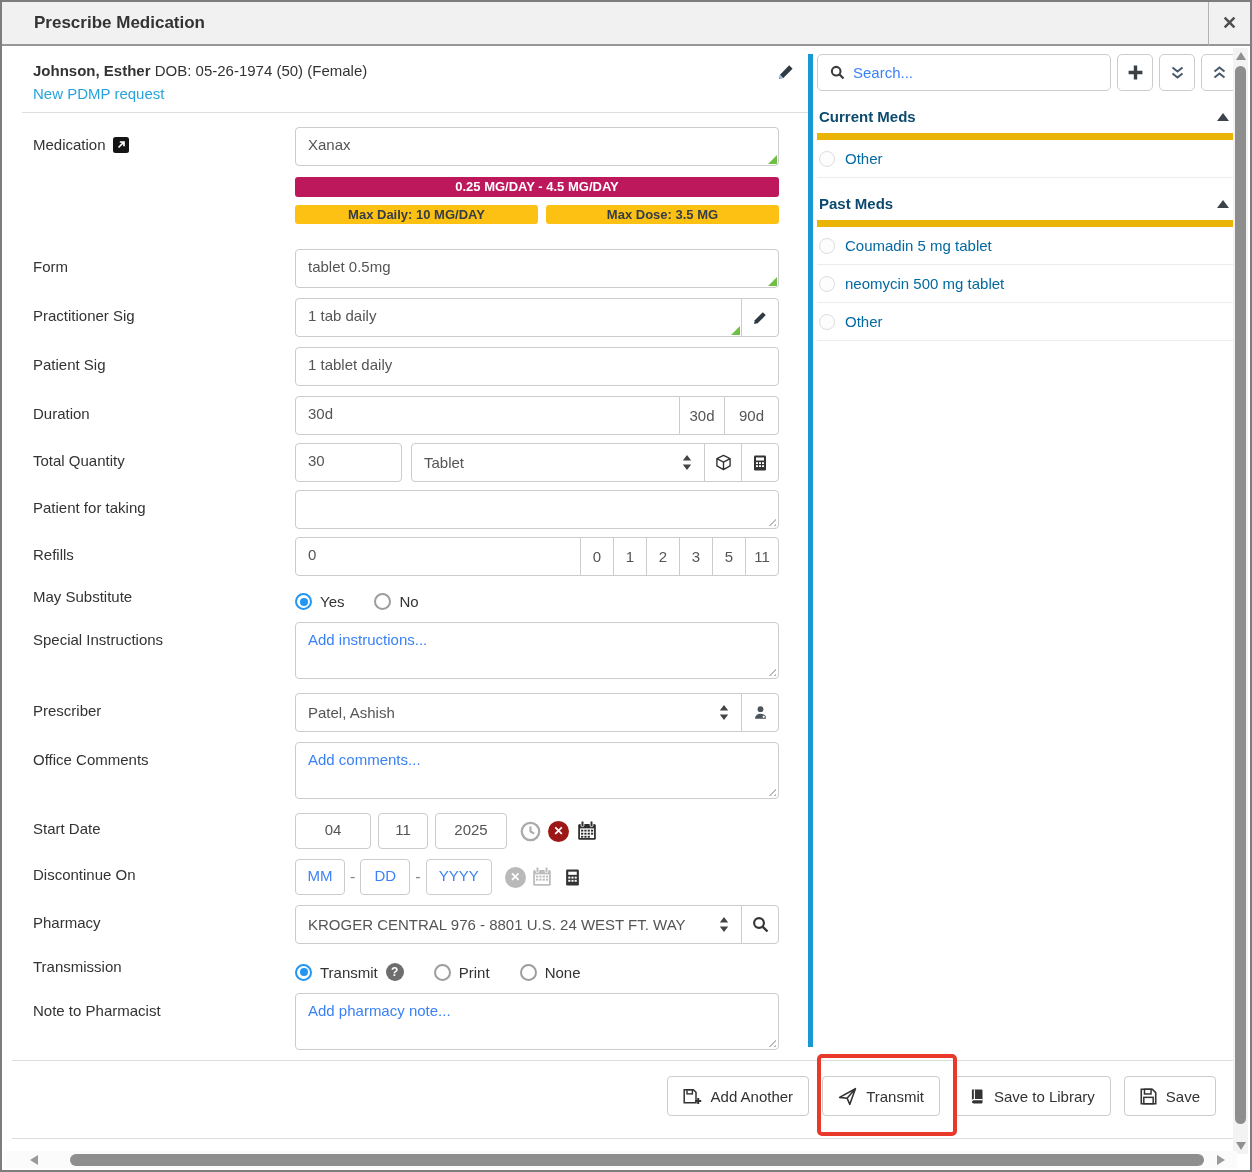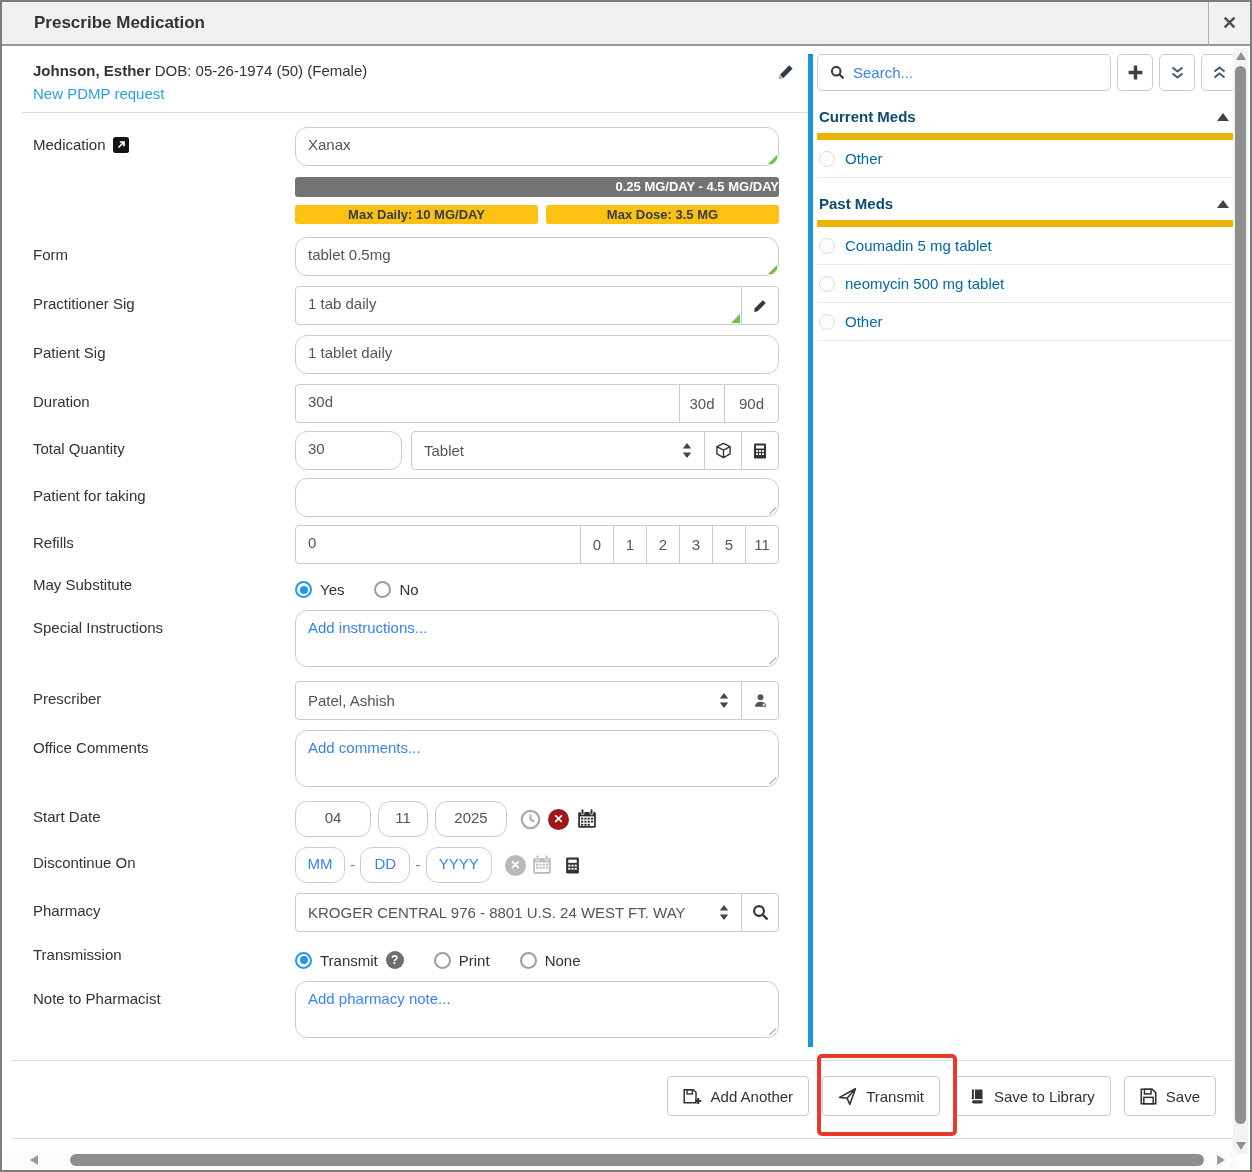--- a/index.html
+++ b/index.html
@@ -24,26 +24,26 @@
   
   .form-pane { position:absolute; left:10px; top:46px; width:796px; padding:12px 0 0 21px; }
   .patient-row { display:flex; align-items:flex-start; }
   .patient-text { font-size:15px; color:#333; line-height:22px; }
   .patient-text b { font-weight:bold; }
   .edit-pencil { margin-left:auto; margin-right:14px; margin-top:4px; cursor:pointer; }
   .pdmp { margin-top:3px; }
   .pdmp a { color:#2aa3dc; font-size:15px; text-decoration:none; }
   .pt-divider { border-bottom:1px solid #ddd; margin:9px 0 14px -11px; }
   .row { display:flex; align-items:flex-start; margin-bottom:10px; }
-  .mb8 { margin-bottom:8px; } .mb12 { margin-bottom:12px; } .mb14 { margin-bottom:14px; } .mb13 { margin-bottom:13px; }
+  .mb8 { margin-bottom:8px; } .mb12 { margin-bottom:12px; } .mb14 { margin-bottom:14px; } .mb13 { margin-bottom:25px; }
   .lbl { flex:0 0 262px; padding-top:9px; font-size:15px; color:#333; display:flex; align-items:center; gap:7px; }
   .lbl.top0 { padding-top:2px; }
   .ctl { flex:0 0 484px; width:484px; position:relative; }
   .tbox {
-    position:relative; border:1px solid #ccc; border-radius:12px; background:#fff;
+    position:relative; border:1px solid #ccc; border-radius:4px; background:#fff;
     padding:8px 12px; font-size:15px; color:#555; min-height:39px; overflow:hidden; white-space:nowrap;
   }
   .tarea { min-height:57px; white-space:normal; }
   .ph { color:#3b82f6; }
   .center { text-align:center; }
   
   .rz-green { position:absolute; right:1px; bottom:1px; width:0; height:0;
     border-left:9px solid transparent; border-bottom:9px solid #6fbf44; }
   .rz-gray { position:absolute; right:2px; bottom:2px; width:9px; height:9px;
     background:repeating-linear-gradient(-45deg,#bbb 0 1.6px,transparent 1.6px 4px);
@@ -58,22 +58,22 @@
   .gbtn {
     flex:0 0 auto; border:1px solid #ccc; background:#fff; color:#555; font-size:15px;
     display:flex; align-items:center; justify-content:center; cursor:pointer; min-height:39px;
   }
   .w38 { width:38px; } .w34 { width:34px; } .w46 { width:46px; } .w55 { width:55px; }
   
   .select { display:flex; align-items:center; }
   .select .sel-text { flex:1 1 auto; overflow:hidden; white-space:nowrap; }
   .updown { flex:0 0 auto; margin-left:6px; }
   
-  .bar-blue { margin-top:11px; height:20px; border-radius:3px; background:#737373; color:#fff;
-    font-size:13px; font-weight:bold; text-align:right; line-height:20px; }
+  .bar-blue { margin-top:11px; height:20px; border-radius:3px; background:#be185d; color:#fff;
+    font-size:13px; font-weight:bold; text-align:center; line-height:20px; }
   .bars-yellow { display:flex; gap:8px; margin-top:8px; }
   .bar-yellow { height:19px; border-radius:3px; background:#fdc113; color:#333d47;
     font-size:13px; font-weight:bold; text-align:center; line-height:19px; }
   .by1 { width:243px; } .by2 { width:233px; }
   
   .radio-line { display:flex; align-items:center; gap:8px; padding-top:7px; font-size:15px; color:#333; }
   .radio { width:17px; height:17px; border-radius:50%; border:2px solid #9d9d9d; background:#fff; position:relative; flex:0 0 17px; cursor:pointer; }
   .radio.on { border-color:#2196f3; }
   .radio.on::after { content:""; position:absolute; inset:2.5px; border-radius:50%; background:#2196f3; }
   .radio-gap { width:14px; }

